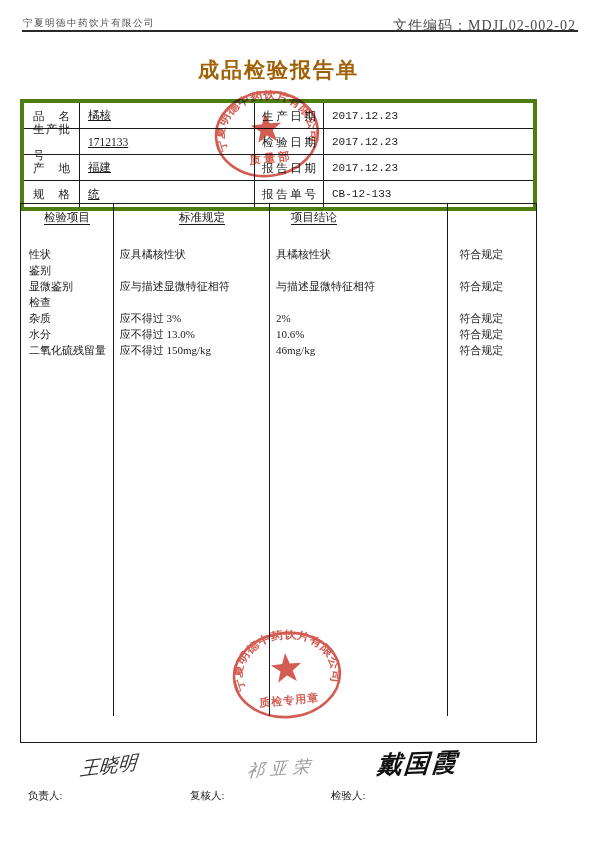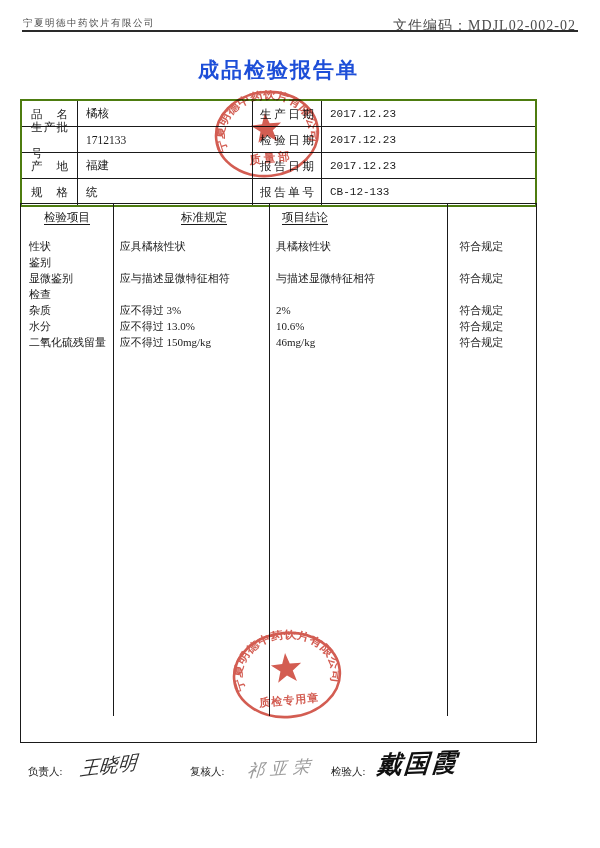--- a/index.html
+++ b/index.html
@@ -8,54 +8,54 @@
     position:relative; width:600px; height:848px; background:#ffffff;
     font-family:"Liberation Serif","DejaVu Serif",serif; color:#1a1a1a;
     overflow:hidden; margin:0 auto;
   }
   
   .hdr-left  { position:absolute; left:23px; top:17px; font-size:9.5px; color:#4d4d4d; letter-spacing:1.5px; filter:blur(.3px); }
   .hdr-right { position:absolute; right:24px; top:17px; font-size:14px; color:#4d4d4d; letter-spacing:1px; filter:blur(.3px); }
   .hdr-rule  { position:absolute; left:22px; top:30px; width:556px; height:2px; background:#2a2a2a; }
   
   .doc-title { position:absolute; left:20px; top:56px; width:517px; text-align:center;
-               font-size:21px; font-weight:bold; letter-spacing:2px; color:#1d4ed8; }
-  
-  .info-table { position:absolute; left:20px; top:99px; width:517px; border:2px solid #4d7c0f; }
+               font-size:21px; font-weight:bold; letter-spacing:2px; color:#a16207; }
+  
+  .info-table { position:absolute; left:20px; top:99px; width:517px; border:4px solid #4d7c0f; }
   .info-row   { display:flex; height:26px; border-bottom:1px solid #1a1a1a; }
   .info-row:last-child { border-bottom:none; }
   .info-cell  { border-right:1px solid #1a1a1a; font-size:11.5px; display:flex; align-items:center; }
   .info-cell:last-child { border-right:none; }
   .c-l1 { width:56px;  padding:0 9px; }
-  .c-v1 { width:175px; padding:0 8px; }
+  .c-v1 { width:175px; padding:0 8px;text-decoration:underline; }
   .c-l2 { width:69px;  padding:0 7px; }
   .c-v2 { flex:1;      padding:0 8px; font-family:"Liberation Mono","DejaVu Sans Mono",monospace; font-size:11px; }
   .just { display:block; width:100%; text-align:justify; text-align-last:justify; line-height:26px; }
   
   .main-table { position:absolute; left:20px; top:203px; width:517px; height:540px; border:1px solid #1a1a1a; }
   .vline { position:absolute; top:0; width:1px; height:512px; background:#1a1a1a; }
   .vl1 { left:92px; } .vl2 { left:248px; } .vl3 { left:426px; }
   .mt-header { display:flex; height:26px; align-items:center; font-size:11.5px; }
   .mt-header span { text-decoration:underline; text-underline-offset:3px; }
-  .h1 { width:92px; text-align:center; } .h2 { width:156px; text-align:center;margin-left:13px; }
+  .h1 { width:92px; text-align:center; } .h2 { width:178px; text-align:center; }
   .h3 { width:178px; text-align:center; } .h4 { width:91px; text-align:left; }
-  .mt-body { margin-top:8px; }
+  .mt-body { margin-top:16px; }
   .mt-row  { display:flex; height:16px; align-items:center; font-size:11px; }
   .r1 { width:92px;  padding-left:8px; }
   .r2 { width:156px; padding-left:7px; }
   .r3 { width:178px; padding-left:8px; }
   .r4 { width:91px;  padding-left:14px; }
   .concl-row { position:absolute; left:0; bottom:0; width:100%; height:27px; border-top:1px solid #1a1a1a;
                display:flex; align-items:center; padding-left:11px; font-size:11.5px; }
   
   .stamp { position:absolute; opacity:.82; mix-blend-mode:multiply; }
   .stamp-top    { left:211px; top:87px;  transform:rotate(-6deg); }
   .stamp-bottom { left:229px; top:628px; transform:rotate(-5deg); }
   
-  .sig-label { position:absolute; font-size:10.5px; color:#222; }
+  .sig-label { position:absolute; font-size:10.5px; color:#222;margin-top:24px; }
   .sig-name  { position:absolute; font-style:italic; white-space:nowrap; }
   .sig-1 { left:80px;  top:753px; font-size:19px; color:#2e2e2e; transform:rotate(-7deg) skewX(-12deg); }
   .sig-2 { left:247px; top:757px; font-size:17px; color:#9c9c9c; transform:rotate(-4deg) skewX(-8deg); letter-spacing:6px; }
   .sig-3 { left:377px; top:747px; font-size:25px; font-weight:bold; color:#101010; transform:rotate(-2deg) skewX(-6deg); letter-spacing:2px; }
 </style>
 </head>
 <body>
 
 <div id="page">
 

